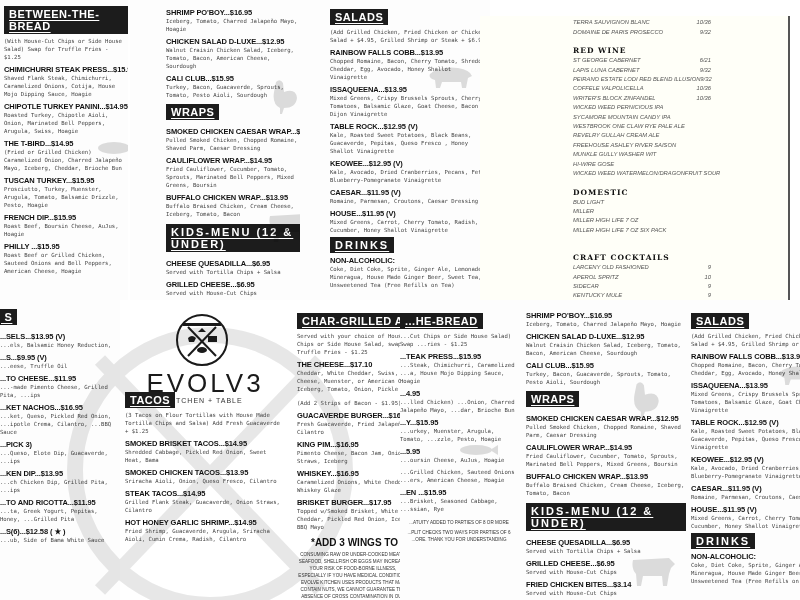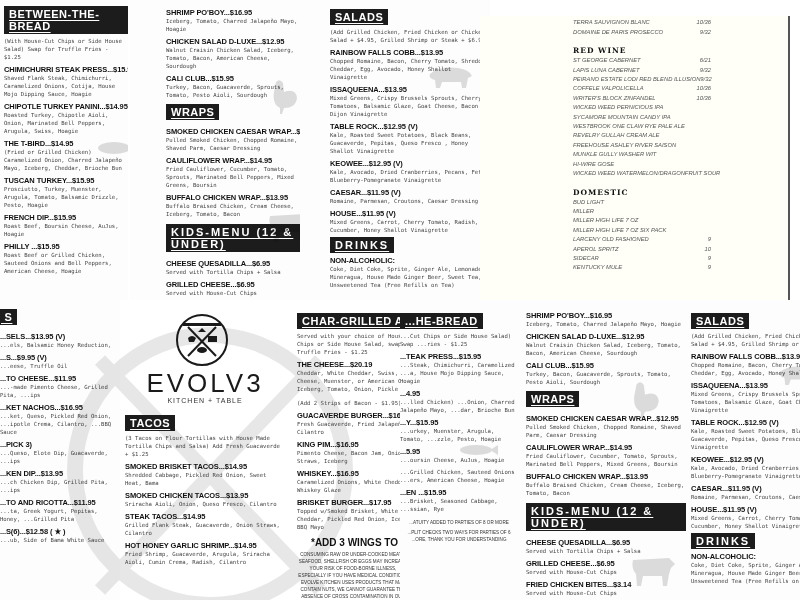--- a/index.html
+++ b/index.html
@@ -210,20 +210,21 @@
     <div class="wrow">MUNKLE GULLY WASHER WIT</div>
     <div class="wrow">HI-WIRE GOSE</div>
     <div class="wrow">WICKED WEED WATERMELON/DRAGONFRUIT SOUR</div>
 
     <div class="wcat">DOMESTIC</div>
     <div class="wrow">BUD LIGHT</div>
     <div class="wrow">MILLER</div>
     <div class="wrow">MILLER HIGH LIFE 7 OZ</div>
     <div class="wrow">MILLER HIGH LIFE 7 OZ SIX PACK</div>
 
+    <div class="wcat" style="margin-top:18px;">CRAFT COCKTAILS</div>
     <div class="wrow">
         <span>LARCENY OLD FASHIONED</span>
         <span>9</span>
       </div>
     <div class="wrow">
         <span>APEROL SPRITZ</span>
         <span>10</span>
       </div>
     <div class="wrow">
         <span>SIDECAR</span>
@@ -289,21 +290,21 @@
       <line x1="14" y1="15" x2="42" y2="44" stroke="#1a1a1a" stroke-width="2"></line>
       <line x1="42" y1="15" x2="14" y2="44" stroke="#1a1a1a" stroke-width="2"></line>
       <path d="M14 26 Q18 22 22 26 L20 30 L15 30 Z" fill="#1a1a1a"></path>
       <rect x="34" y="24" width="9" height="6" fill="#1a1a1a"></rect>
       <ellipse cx="28" cy="38" rx="5" ry="3" fill="#1a1a1a"></ellipse>
       <path d="M24 20 L28 16 L32 20 Z" fill="#1a1a1a"></path>
     </svg>
   </div>
   <div style="position:absolute;left:10px;top:68px;width:150px;text-align:center;font-family:'Liberation Sans',sans-serif;font-size:26px;letter-spacing:3px;color:#1a1a1a;font-weight:normal;">EVOLV3</div>
   <div style="position:absolute;left:10px;top:97px;width:150px;text-align:center;font-family:'Liberation Sans',sans-serif;font-size:7px;letter-spacing:1px;color:#333;">KITCHEN + TABLE</div>
-  <div style="position:absolute;left:5px;top:112px;width:158px;">
+  <div style="position:absolute;left:5px;top:89px;width:158px;">
     <div class="hdr">TACOS</div>
     <div class="note">(3 Tacos on Flour Tortillas with House Made Tortilla Chips and Salsa) Add Fresh Guacaverde + $1.25</div>
     <div class="item">
         <div class="name">SMOKED BRISKET TACOS...$14.95</div>
         <div class="desc">Shredded Cabbage, Pickled Red Onion, Sweet Heat, Bama</div>
       </div>
     <div class="item">
         <div class="name">SMOKED CHICKEN TACOS...$13.95</div>
         <div class="desc">Sriracha Aioli, Onion, Queso Fresco, Cilantro</div>
       </div>
@@ -316,21 +317,21 @@
         <div class="desc">Fried Shrimp, Guacaverde, Arugula, Sriracha Aioli, Cumin Crema, Radish, Cilantro</div>
       </div>
   </div>
 </div>
 
 <div class="panel" style="left:295px;top:300px;width:105px;height:300px;background:transparent;">
   <div style="padding:10px 0 0 2px;width:130px;">
     <div class="hdr" style="white-space:nowrap;">CHAR-GRILLED ANGUS BURGERS</div>
     <div class="note">Served with your choice of House-Cut Chips or Side House Salad, swap for Truffle Fries - $1.25</div>
     <div class="item">
-        <div class="name">THE CHEESE...$20.19</div>
+        <div class="name">THE CHEESE...$17.10</div>
         <div class="desc">Cheddar, White Cheddar, Swiss, Pimento Cheese, Muenster, or American Cheese. Iceberg, Tomato, Onion, Pickle</div>
       </div>
     <div class="item" style="margin-top:6px;">
         <div class="desc">(Add 2 Strips of Bacon - $1.95)</div>
       </div>
     <div class="item">
         <div class="name">GUACAVERDE BURGER...$16.95</div>
         <div class="desc">Fresh Guacaverde, Fried Jalapeños, Cilantro</div>
       </div>
     <div class="item">

